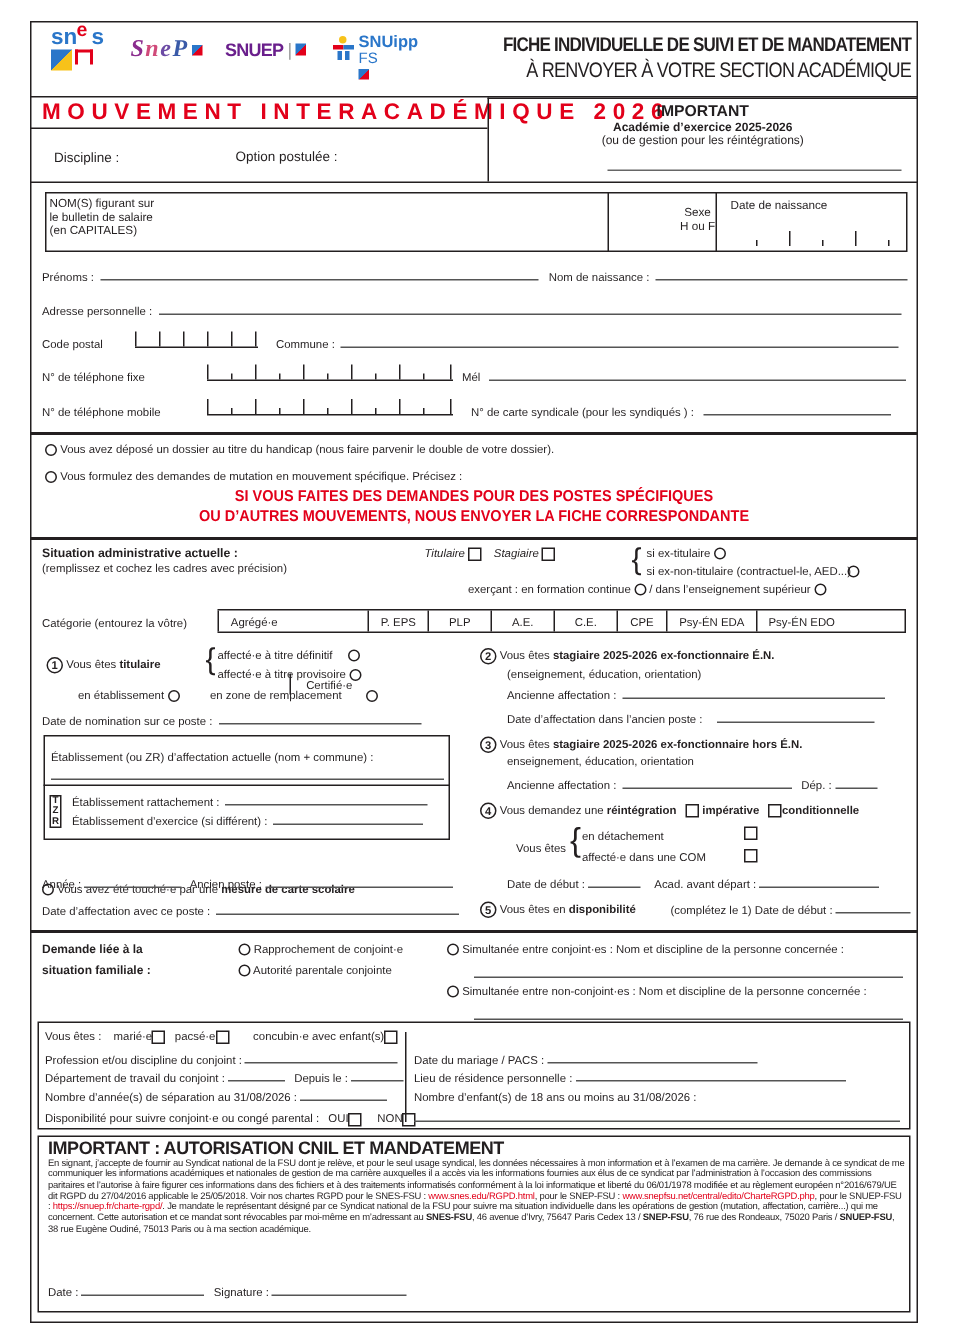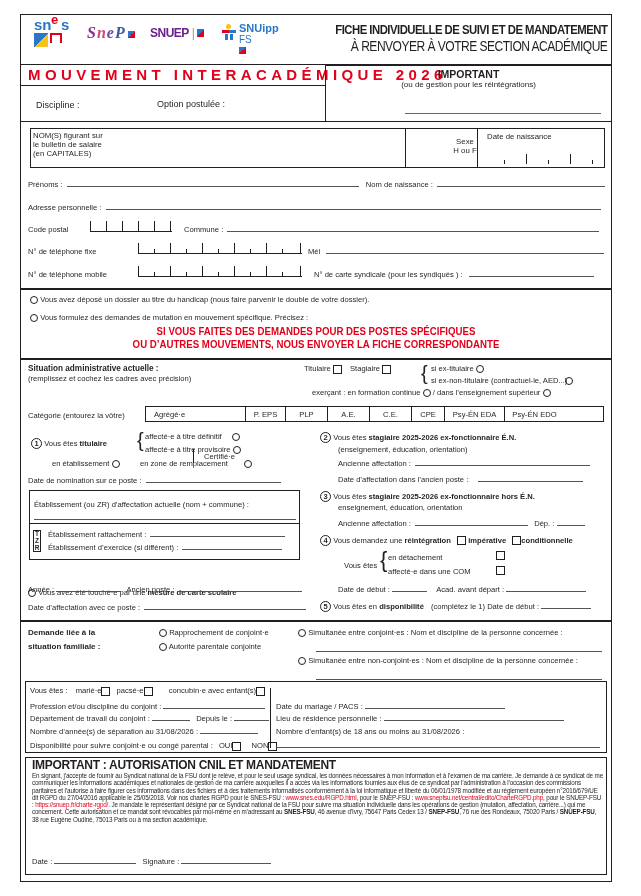--- a/index.html
+++ b/index.html
@@ -60,20 +60,21 @@
 <div class="hline" style="left:20px;top:85px;width:305px;"></div>
 
 <div class="abs lbl" style="left:36px;top:100px;font-size:9px;">Discipline :</div>
 <div class="abs" style="left:90px;top:94px;width:60px;height:16px;"></div>
 <div class="abs lbl" style="left:157px;top:99px;font-size:9px;">Option postulée :</div>
 <div class="abs" style="left:235px;top:94px;width:85px;height:16px;"></div>
 
 <div class="box" style="left:325px;top:65px;width:287px;height:56px;border-right:none;border-bottom:none;"></div>
 <div class="abs" style="left:325px;top:68px;width:287px;text-align:center;">
   <div style="font:bold 10.5px 'Liberation Sans',sans-serif;">IMPORTANT</div>
+  <div style="font:bold 8px 'Liberation Sans',sans-serif;">Académie d’exercice 2025-2026</div>
   <div style="font:8px 'Liberation Sans',sans-serif;">(ou de gestion pour les réintégrations)</div>
 </div>
 <div class="abs" style="left:405px;top:104px;width:196px;border-bottom:0.7px solid #666;height:10px;"></div>
 <div class="hline" style="left:20px;top:121px;width:592px;"></div>
 
 <div class="box" style="left:30px;top:128px;width:575px;height:40px;"></div>
 <div class="abs lbl" style="left:33px;top:131px;line-height:9px;font-size:7.8px;">
   <div>NOM(S) figurant sur</div>
   <div>le bulletin de salaire</div>
   <div>(en CAPITALES)</div>
@@ -172,21 +173,21 @@
   <div>SI VOUS FAITES DES DEMANDES POUR DES POSTES SPÉCIFIQUES</div>
   <div>OU D’AUTRES MOUVEMENTS, NOUS ENVOYER LA FICHE CORRESPONDANTE</div>
 </div>
 
 <div class="hline thick" style="left:20px;top:358px;width:592px;"></div>
 
 <div class="abs" style="left:28px;top:364px;line-height:10px;">
   <div class="b" style="font-size:8.2px;">Situation administrative actuelle :</div>
   <div class="lbl">(remplissez et cochez les cadres avec précision)</div>
 </div>
-<div class="abs lbl" style="left:304px;top:364px;">
+<div class="abs lbl" style="left:283px;top:364px;font-style:italic;">
   <span>Titulaire</span>
   <span class="cb"></span>
   <span style="margin-left:6px;">Stagiaire</span>
   <span class="cb"></span>
 </div>
 <div class="abs" style="left:421px;top:363px;font-size:20px;line-height:20px;">{</div>
 <div class="abs lbl" style="left:431px;top:364px;">
   <span>si ex-titulaire</span>
   <span class="radio"></span>
 </div>
@@ -315,21 +316,21 @@
 <div class="abs lbl" style="left:338px;top:585px;">
   <span>Date de début :</span>
   <span class="dots" style="width:35px;"></span>
   <span style="margin-left:7px;">Acad. avant départ :</span>
   <span class="dots" style="width:80px;"></span>
 </div>
 
 <div class="abs lbl" style="left:320px;top:601px;">
   <span class="num">5</span>
   <span>Vous êtes en </span><span class="b">disponibilité</span>
-  <span style="margin-left:5px;">(complétez le 1) Date de début :</span>
+  <span style="margin-left:21px;">(complétez le 1) Date de début :</span>
   <span class="dots" style="width:50px;"></span>
 </div>
 
 <div class="hline thick" style="left:20px;top:620px;width:592px;"></div>
 
 <div class="abs b" style="left:28px;top:626px;font-size:8px;line-height:14px;">
   <div>Demande liée à la</div>
   <div>situation familiale :</div>
 </div>
 <div class="abs lbl" style="left:159px;top:628px;">

